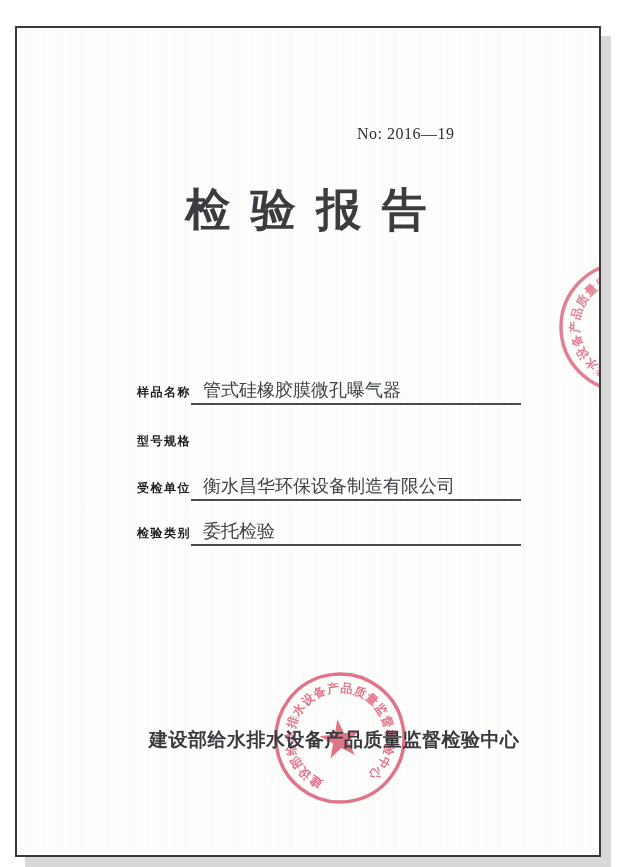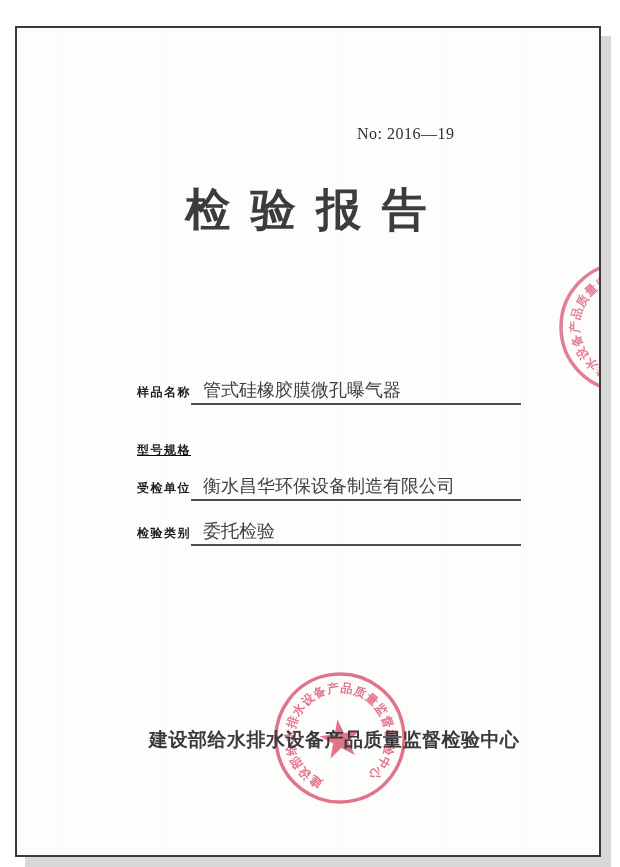--- a/index.html
+++ b/index.html
@@ -23,21 +23,21 @@
   }
 
   .title {
     position:absolute; left:0; right:0; top:152px; text-align:center;
     font-size:45px; font-weight:bold; color:#3c3c40;
     letter-spacing:4px; white-space:pre;
   }
 
   .field-row { position:absolute; left:120px; right:78px; height:27px;
                display:flex; align-items:flex-end; }
-  .row-1 { top:350px; } .row-2 { top:408px;text-decoration:underline; } .row-3 { top:446px; } .row-4 { top:491px; }
+  .row-1 { top:350px; } .row-2 { top:399px; } .row-3 { top:446px; } .row-4 { top:491px; }
   .field-label { flex:none; font-size:12px; font-weight:bold; color:#1c1c1f;
                  letter-spacing:1.5px; line-height:25px; }
   .field-line { flex:1; align-self:stretch; border-bottom:2px solid #4c4c50;
                 display:flex; align-items:flex-end; padding:0 0 2px 12px; }
   .field-value { font-family:"Liberation Serif", serif; font-size:18px;
                  color:#3d4246; line-height:21px; white-space:pre; }
 
   .issuer {
     position:absolute; left:132px; top:699px;
     font-size:19px; font-weight:bold; color:#3a3a3e; letter-spacing:0.5px;

